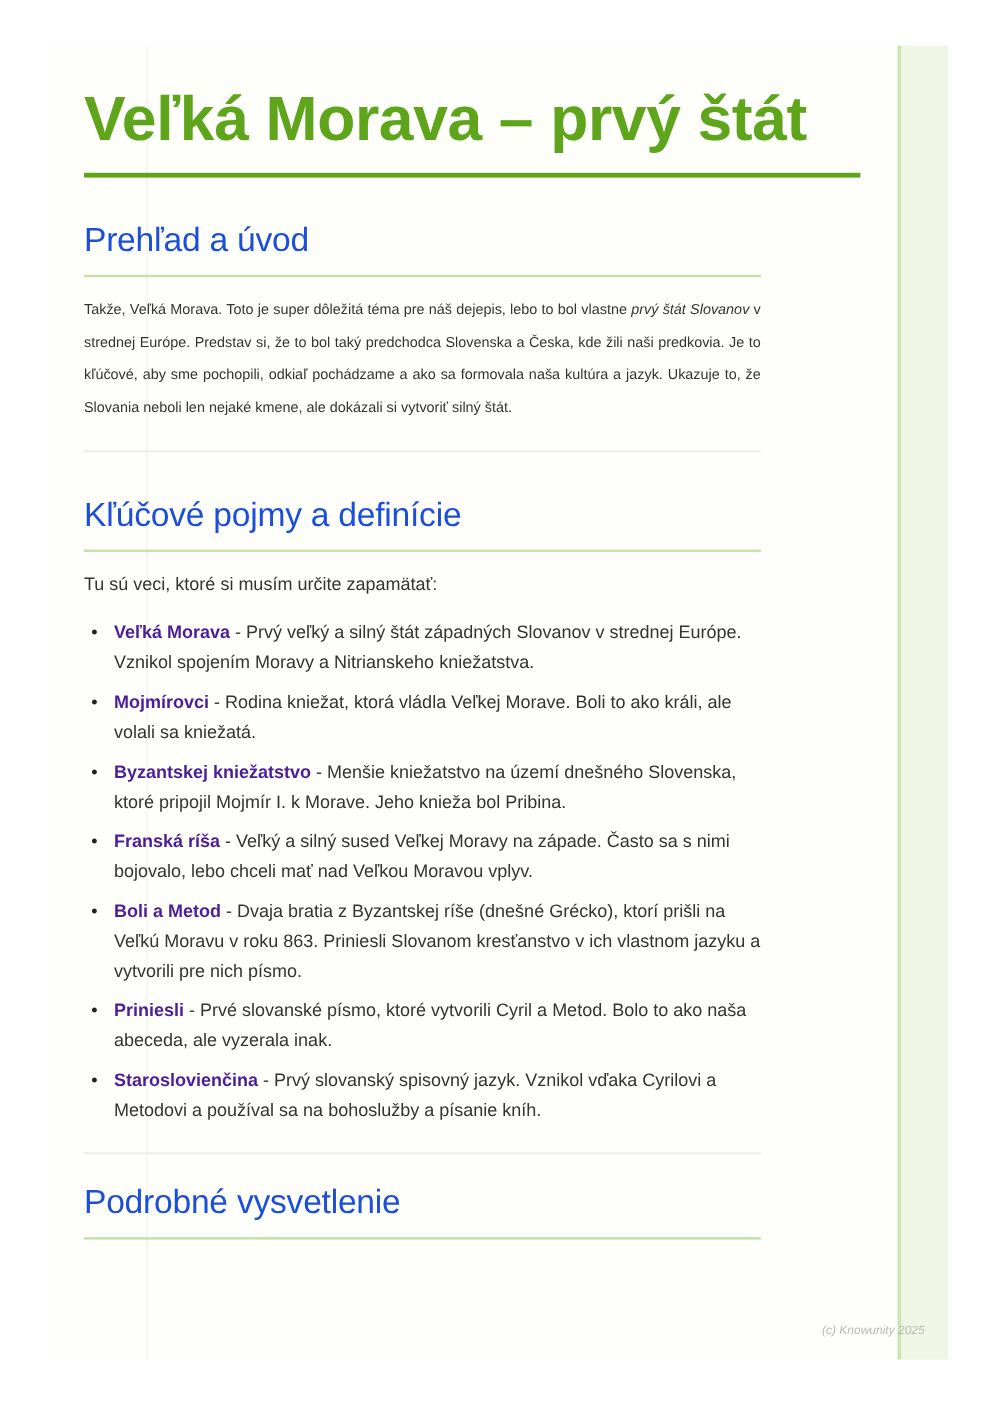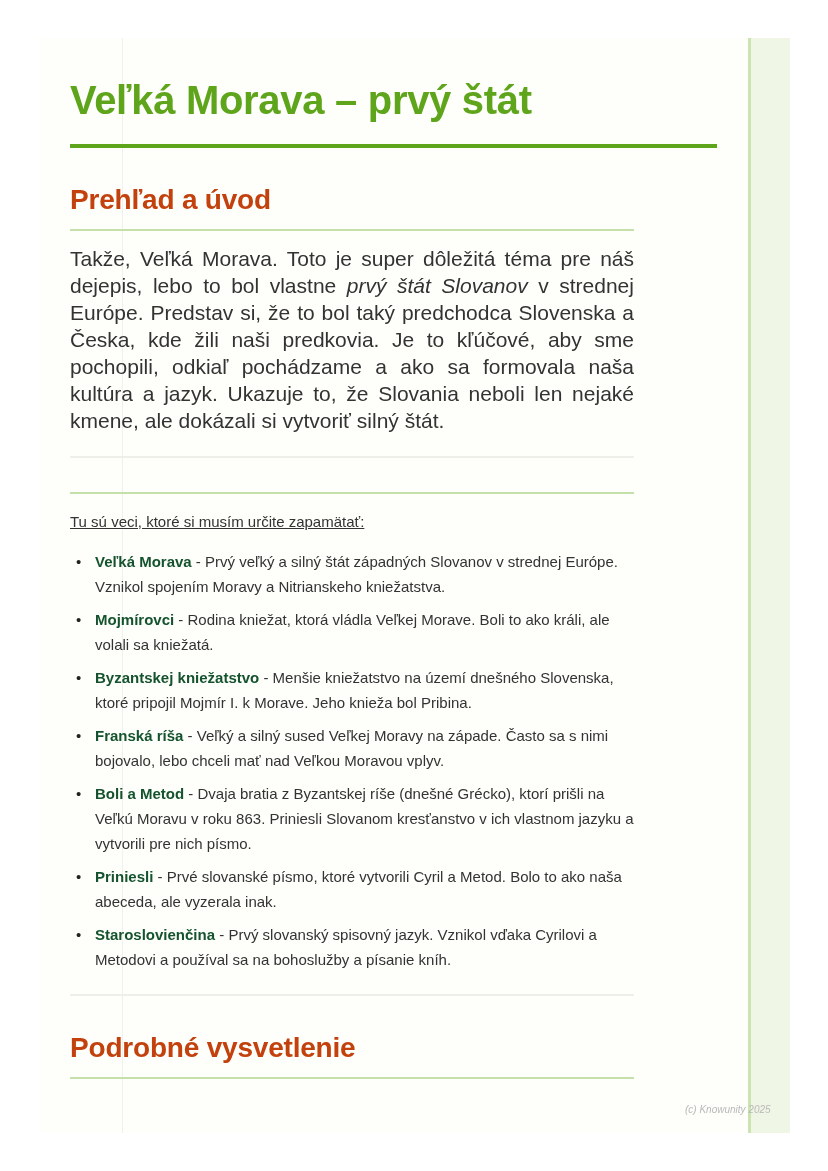--- a/index.html
+++ b/index.html
@@ -48,70 +48,69 @@
       background: #cbe4b2;
     }
     .content {
       position: absolute;
       left: 70px;
       top: 38px;
       width: 648px;
     }
     .title {
       font-weight: bold;
-      font-size: 40px;
+      font-size: 52px;
       line-height: 52px;
       color: #5fa51b;
       margin: 36px 0 0 0;
       letter-spacing: -0.3px;
     }
     .title-rule {
       height: 4px;
       background: #5fa51b;
       width: 647px;
       margin-top: 18px;
     }
     .section {
       width: 564px;
     }
     .h2 {
-      font-weight: bold;
+      font-weight: normal;
       font-size: 28px;
       line-height: 36px;
-      color: #c2410c;
+      color: #1d4ed8;
       margin: 0;
       letter-spacing: -0.2px;
     }
     .h2-rule {
       height: 2px;
       background: #c5e0a8;
       width: 564px;
       margin-top: 11px;
     }
     .para {
-      font-size: 21px;
+      font-size: 12px;
       line-height: 27px;
       margin: 14px 0 0 0;
       text-align: justify;
       color: #333333;
     }
     .para em {
       font-style: italic;
     }
     .section-divider {
       height: 2px;
       background: #efefea;
       width: 564px;
     }
     .intro-line {
       font-size: 15px;
       line-height: 27px;
       margin: 14px 0 0 0;
       color: #333333;
-      text-decoration: underline;
     }
     ul.terms {
       list-style: none;
       margin: 14px 0 0 0;
       padding: 0;
     }
     ul.terms li {
       position: relative;
       padding-left: 25px;
       font-size: 15px;
@@ -121,21 +120,21 @@
     }
     ul.terms li .bullet {
       position: absolute;
       left: 6px;
       top: 0;
       font-size: 15px;
       color: #222;
     }
     ul.terms li b {
       font-weight: bold;
-      color: #14532d;
+      color: #4c1d95;
     }
     .footer-note {
       position: absolute;
       left: 685px;
       top: 1104px;
       font-size: 10px;
       color: #b9b9b9;
       font-style: italic;
     }
   </style>
@@ -154,33 +153,34 @@
   <div class="title-rule"></div>
 
   <div class="section" style="margin-top:34px;">
     <h2 class="h2">Prehľad a úvod</h2>
     <div class="h2-rule"></div>
     <p class="para"><span>Takže, Veľká Morava. Toto je super dôležitá téma pre náš dejepis, lebo to bol vlastne </span><em>prvý štát Slovanov</em><span> v strednej Európe. Predstav si, že to bol taký predchodca Slovenska a Česka, kde žili naši predkovia. Je to kľúčové, aby sme pochopili, odkiaľ pochádzame a ako sa formovala naša kultúra a jazyk. Ukazuje to, že Slovania neboli len nejaké kmene, ale dokázali si vytvoriť silný štát.</span></p>
     <div class="section-divider" style="margin-top:22px;"></div>
   </div>
 
   <div class="section" style="margin-top:34px;">
+    <h2 class="h2">Kľúčové pojmy a definície</h2>
     <div class="h2-rule"></div>
     <p class="intro-line">Tu sú veci, ktoré si musím určite zapamätať:</p>
     <ul class="terms">
       <li><span class="bullet">•</span><b>Veľká Morava</b><span> - Prvý veľký a silný štát západných Slovanov v strednej Európe. Vznikol spojením Moravy a Nitrianskeho kniežatstva.</span></li>
       <li><span class="bullet">•</span><b>Mojmírovci</b><span> - Rodina kniežat, ktorá vládla Veľkej Morave. Boli to ako králi, ale volali sa kniežatá.</span></li>
       <li><span class="bullet">•</span><b>Byzantskej kniežatstvo</b><span> - Menšie kniežatstvo na území dnešného Slovenska, ktoré pripojil Mojmír I. k Morave. Jeho knieža bol Pribina.</span></li>
       <li><span class="bullet">•</span><b>Franská ríša</b><span> - Veľký a silný sused Veľkej Moravy na západe. Často sa s nimi bojovalo, lebo chceli mať nad Veľkou Moravou vplyv.</span></li>
       <li><span class="bullet">•</span><b>Boli a Metod</b><span> - Dvaja bratia z Byzantskej ríše (dnešné Grécko), ktorí prišli na Veľkú Moravu v roku 863. Priniesli Slovanom kresťanstvo v ich vlastnom jazyku a vytvorili pre nich písmo.</span></li>
       <li><span class="bullet">•</span><b>Priniesli</b><span> - Prvé slovanské písmo, ktoré vytvorili Cyril a Metod. Bolo to ako naša abeceda, ale vyzerala inak.</span></li>
       <li><span class="bullet">•</span><b>Staroslovienčina</b><span> - Prvý slovanský spisovný jazyk. Vznikol vďaka Cyrilovi a Metodovi a používal sa na bohoslužby a písanie kníh.</span></li>
     </ul>
     <div class="section-divider" style="margin-top:22px;"></div>
   </div>
 
-  <div class="section" style="margin-top:34px;">
+  <div class="section" style="margin-top:22px;">
     <h2 class="h2">Podrobné vysvetlenie</h2>
     <div class="h2-rule"></div>
   </div>
 </div>
 
 <div class="footer-note">(c) Knowunity 2025</div>
 
 </body></html>

